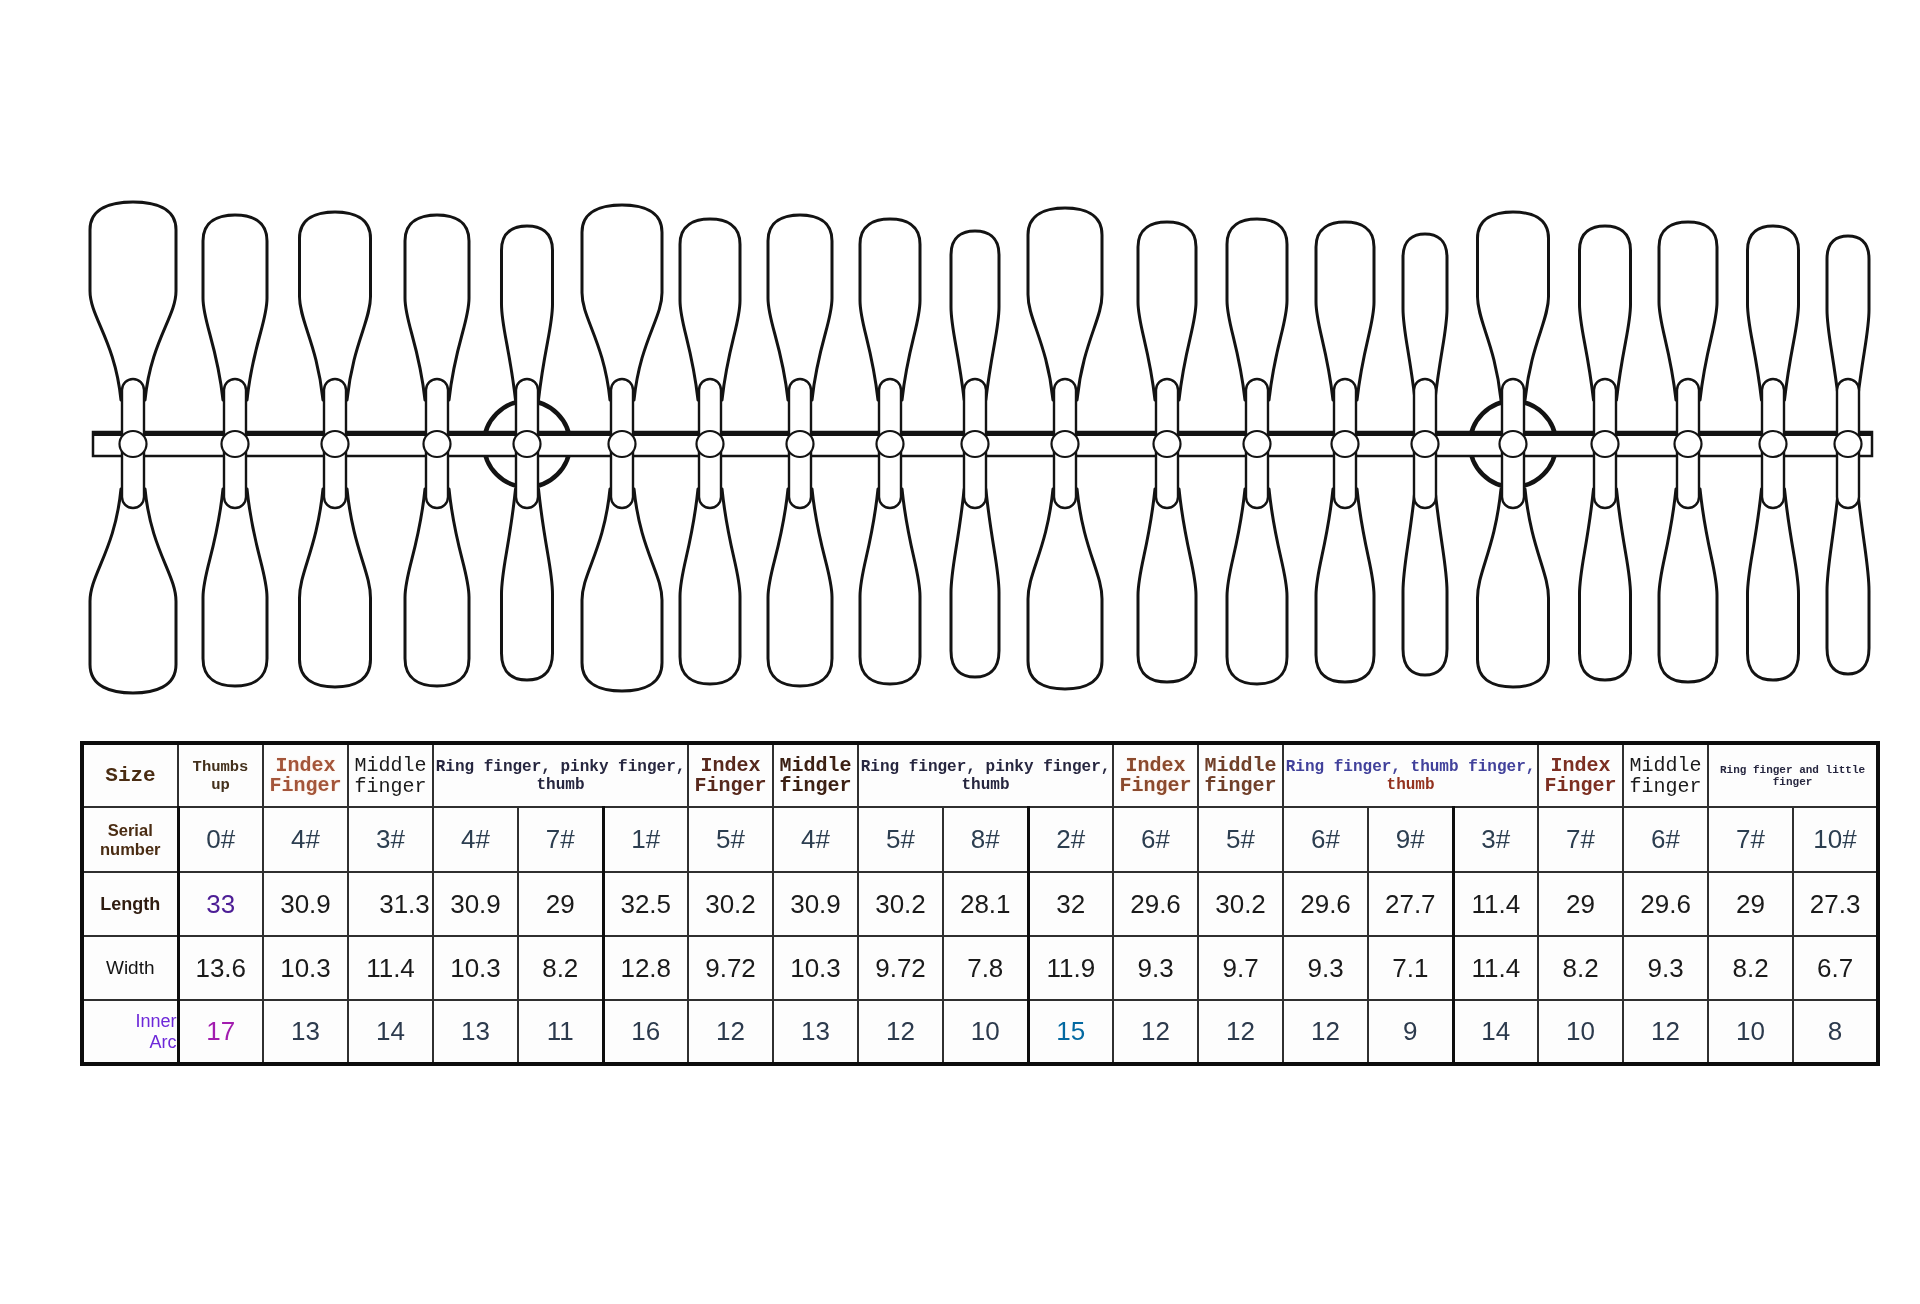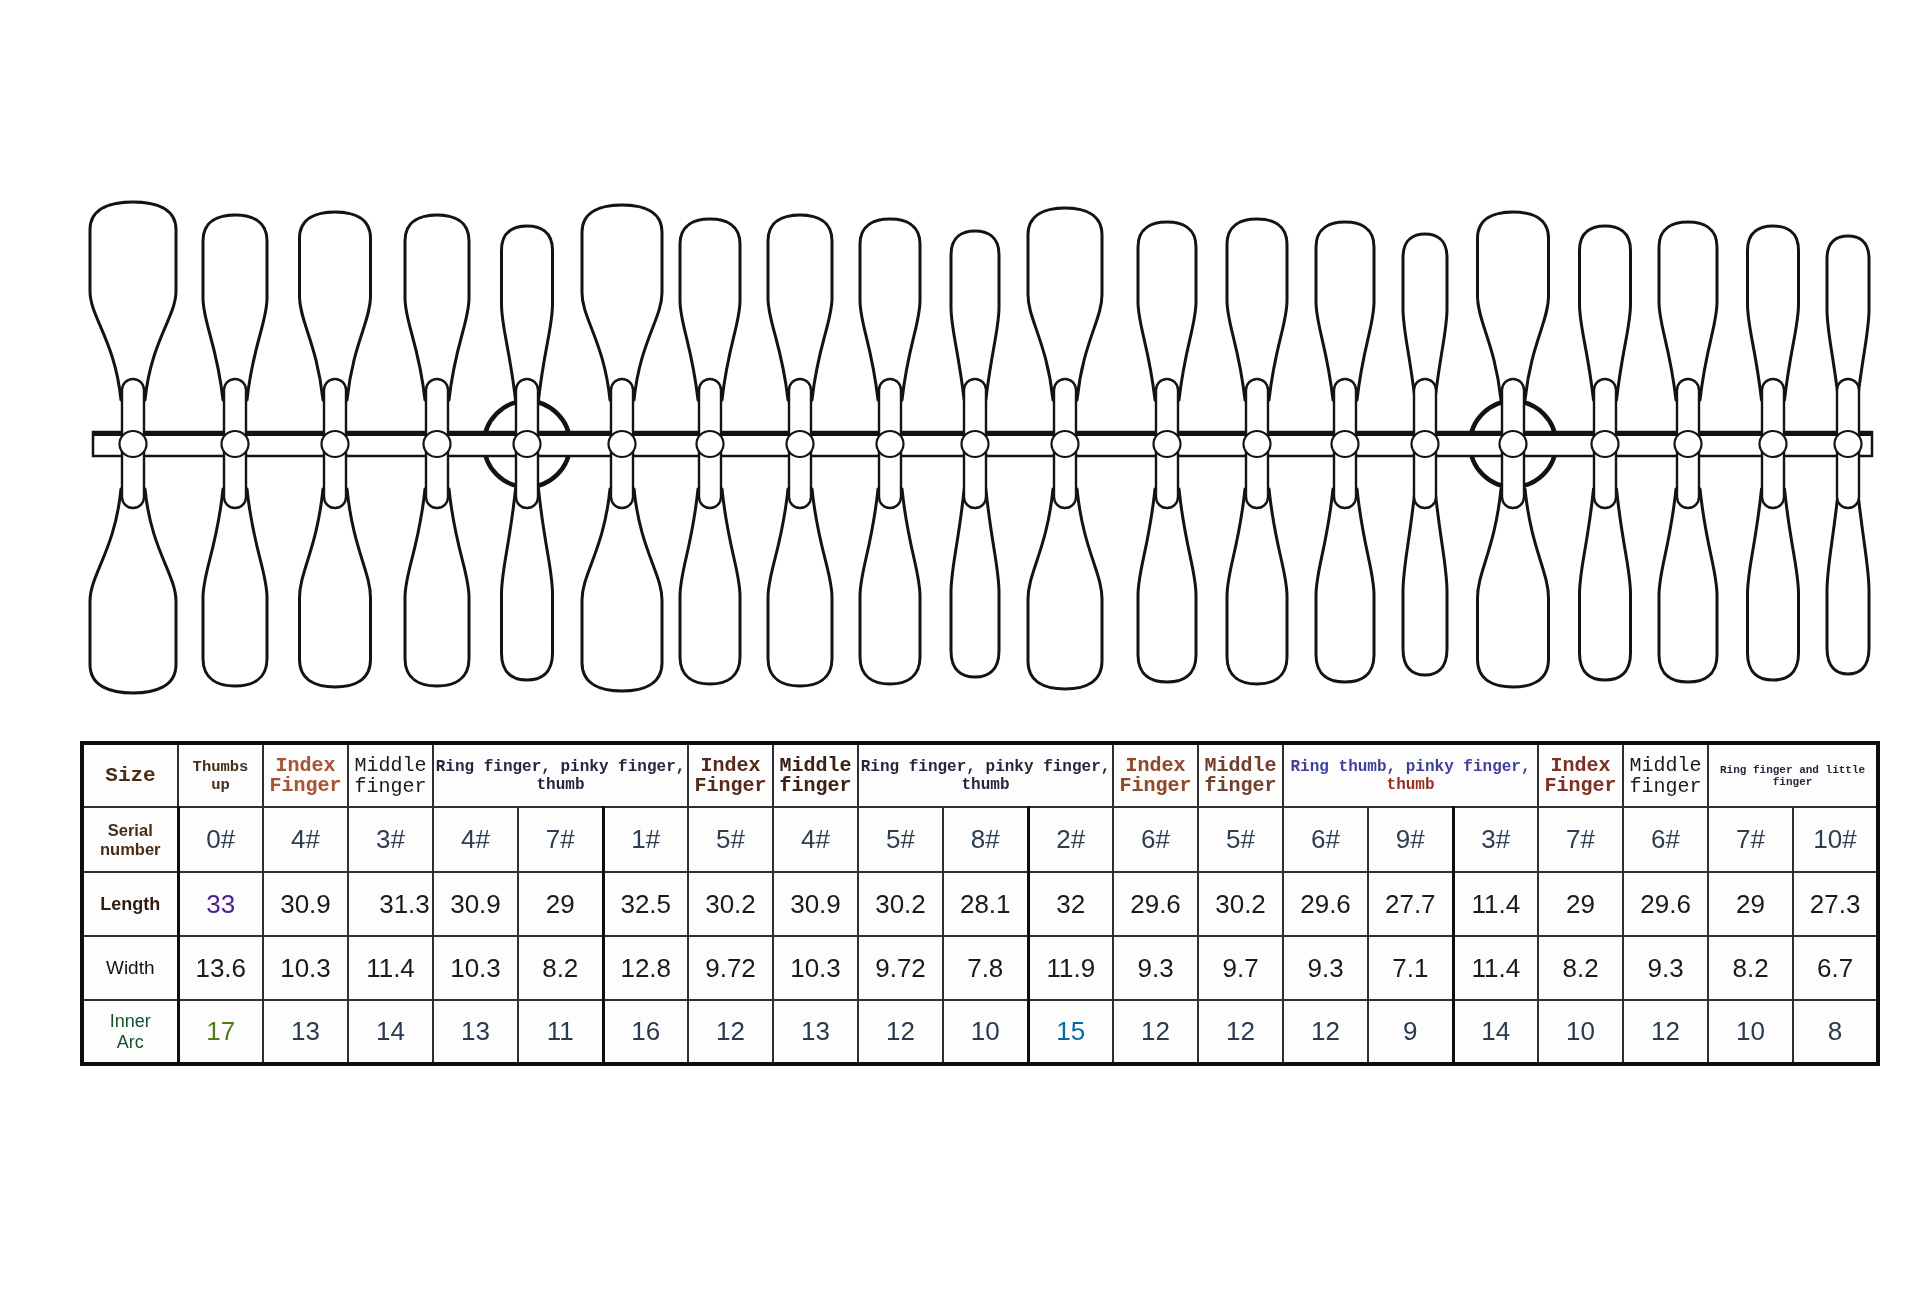--- a/index.html
+++ b/index.html
@@ -407,21 +407,21 @@
           <td class="rl-size lab" style="color: rgb(74, 44, 18);">Size</td>
           <td colspan="1" class="k-small-bold" style="color: rgb(67, 48, 28);">Thumbs up</td>
           <td colspan="1" class="k-big-bold halo" style="color: rgb(163, 85, 58);">Index Finger</td>
           <td colspan="1" class="k-big-plain" style="color: rgb(27, 27, 27);">Middle finger</td>
           <td colspan="3" class="k-span-bold has-lines3" style="color: rgb(38, 38, 63);">Ring finger, pinky finger, thumb</td>
           <td colspan="1" class="k-big-bold" style="color: rgb(87, 40, 28);">Index Finger</td>
           <td colspan="1" class="k-big-bold" style="color: rgb(60, 32, 19);">Middle finger</td>
           <td colspan="3" class="k-span-bold has-lines3" style="color: rgb(38, 38, 63);">Ring finger, pinky finger, thumb</td>
           <td colspan="1" class="k-big-bold halo" style="color: rgb(138, 74, 46);">Index Finger</td>
           <td colspan="1" class="k-big-bold" style="color: rgb(112, 64, 42);">Middle finger</td>
-          <td colspan="3" class="k-span-bold has-lines3"><span style="color: rgb(65, 65, 155);">Ring thumb, pinky finger, </span><span style="color: rgb(147, 50, 31); text-align: center;">thumb</span></td>
+          <td colspan="3" class="k-span-bold has-lines3"><span style="color: rgb(65, 65, 155);">Ring finger, thumb finger, </span><span style="color: rgb(147, 50, 31); text-align: center;">thumb</span></td>
           <td colspan="1" class="k-big-bold" style="color: rgb(124, 47, 34);">Index Finger</td>
           <td colspan="1" class="k-big-plain" style="color: rgb(27, 27, 27);">Middle finger</td>
           <td colspan="2" class="k-tiny-bold has-lines2" style="color: rgb(38, 38, 63);">Ring finger and little finger</td>
         </tr>
         <tr style="height: 65px;">
           <td class="rl-serial lab" style="color: rgb(74, 44, 18);">
             <div>Serial</div>
             <div>number</div>
           </td>
           <td class="num grp" style="color: rgb(44, 62, 80);">0#</td>
@@ -485,25 +485,25 @@
           <td class="num" style="color: rgb(26, 26, 26);">9.7</td>
           <td class="num" style="color: rgb(26, 26, 26);">9.3</td>
           <td class="num" style="color: rgb(26, 26, 26);">7.1</td>
           <td class="num grp" style="color: rgb(26, 26, 26);">11.4</td>
           <td class="num" style="color: rgb(26, 26, 26);">8.2</td>
           <td class="num" style="color: rgb(26, 26, 26);">9.3</td>
           <td class="num" style="color: rgb(26, 26, 26);">8.2</td>
           <td class="num" style="color: rgb(26, 26, 26);">6.7</td>
         </tr>
         <tr style="height: 64px;">
-          <td class="rl-inner lab" style="color: #14532d;">
+          <td class="rl-inner lab" style="color: #6d28d9; text-align: right;">
             <div>Inner</div>
             <div>Arc</div>
           </td>
-          <td class="num grp" style="color: #4d7c0f;">17</td>
+          <td class="num grp" style="color: #a21caf;">17</td>
           <td class="num" style="color: rgb(44, 58, 77);">13</td>
           <td class="num" style="color: rgb(44, 58, 77);">14</td>
           <td class="num" style="color: rgb(44, 58, 77);">13</td>
           <td class="num" style="color: rgb(44, 58, 77);">11</td>
           <td class="num grp" style="color: rgb(44, 58, 77);">16</td>
           <td class="num" style="color: rgb(44, 58, 77);">12</td>
           <td class="num" style="color: rgb(44, 58, 77);">13</td>
           <td class="num" style="color: rgb(44, 58, 77);">12</td>
           <td class="num" style="color: rgb(44, 58, 77);">10</td>
           <td class="num grp" style="color: #0369a1;">15</td>

